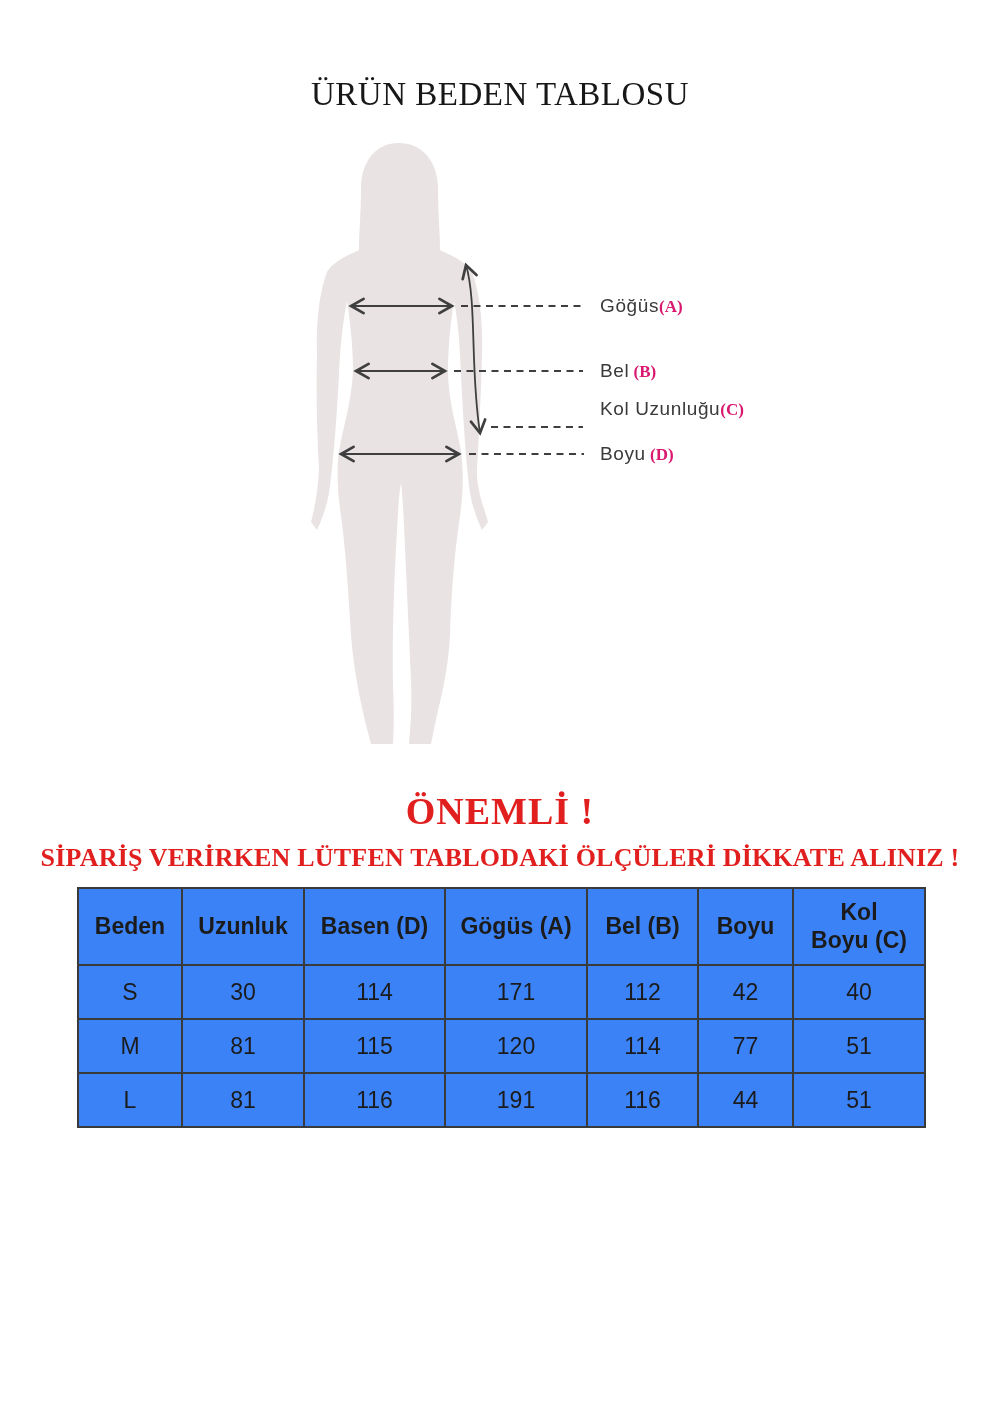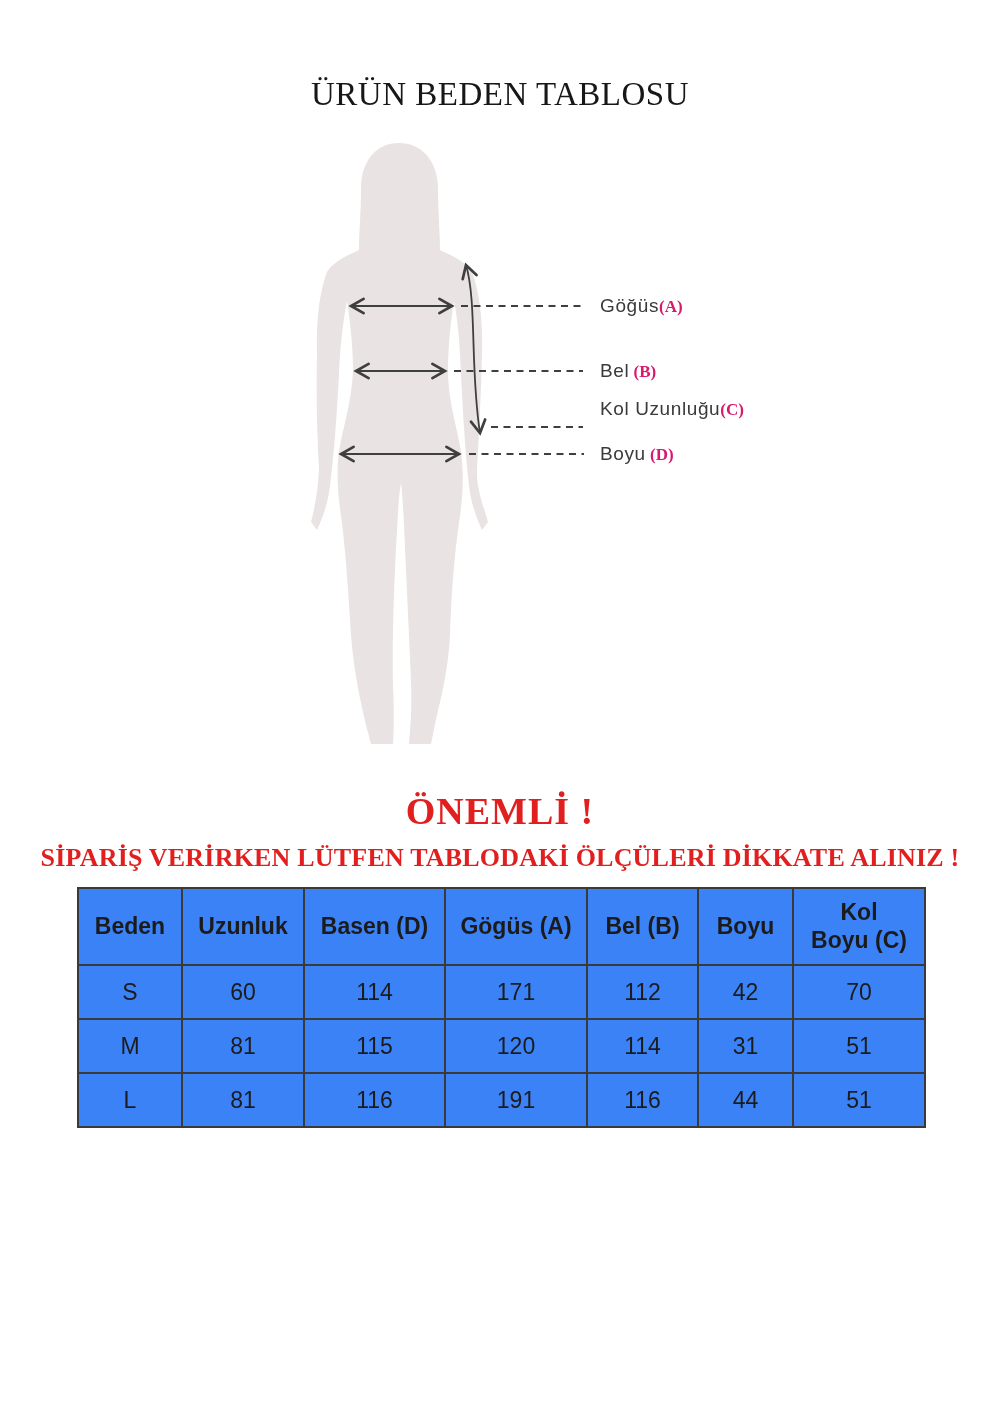--- a/index.html
+++ b/index.html
@@ -145,34 +145,34 @@
         <th>Gögüs (A)</th>
         <th>Bel (B)</th>
         <th>Boyu</th>
         <th>Kol
 Boyu (C)</th>
       </tr>
     </thead>
     <tbody>
       <tr>
         <td>S</td>
-        <td>60</td>
+        <td>30</td>
         <td>114</td>
         <td>171</td>
         <td>112</td>
         <td>42</td>
-        <td>70</td>
+        <td>40</td>
       </tr>
       <tr>
         <td>M</td>
         <td>81</td>
         <td>115</td>
         <td>120</td>
         <td>114</td>
-        <td>31</td>
+        <td>77</td>
         <td>51</td>
       </tr>
       <tr>
         <td>L</td>
         <td>81</td>
         <td>116</td>
         <td>191</td>
         <td>116</td>
         <td>44</td>
         <td>51</td>

